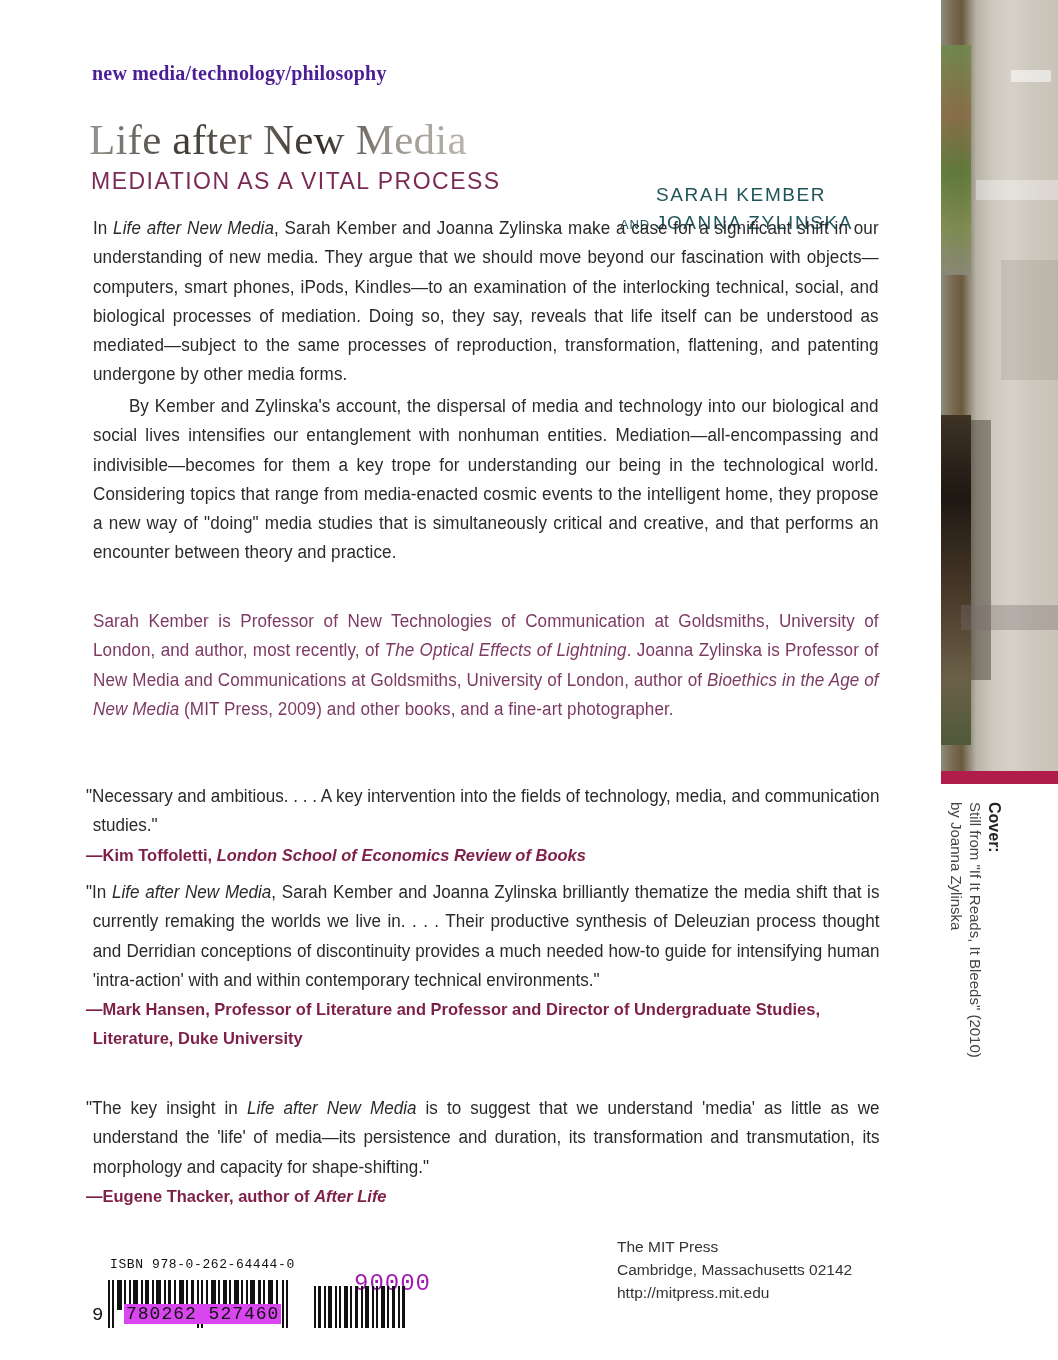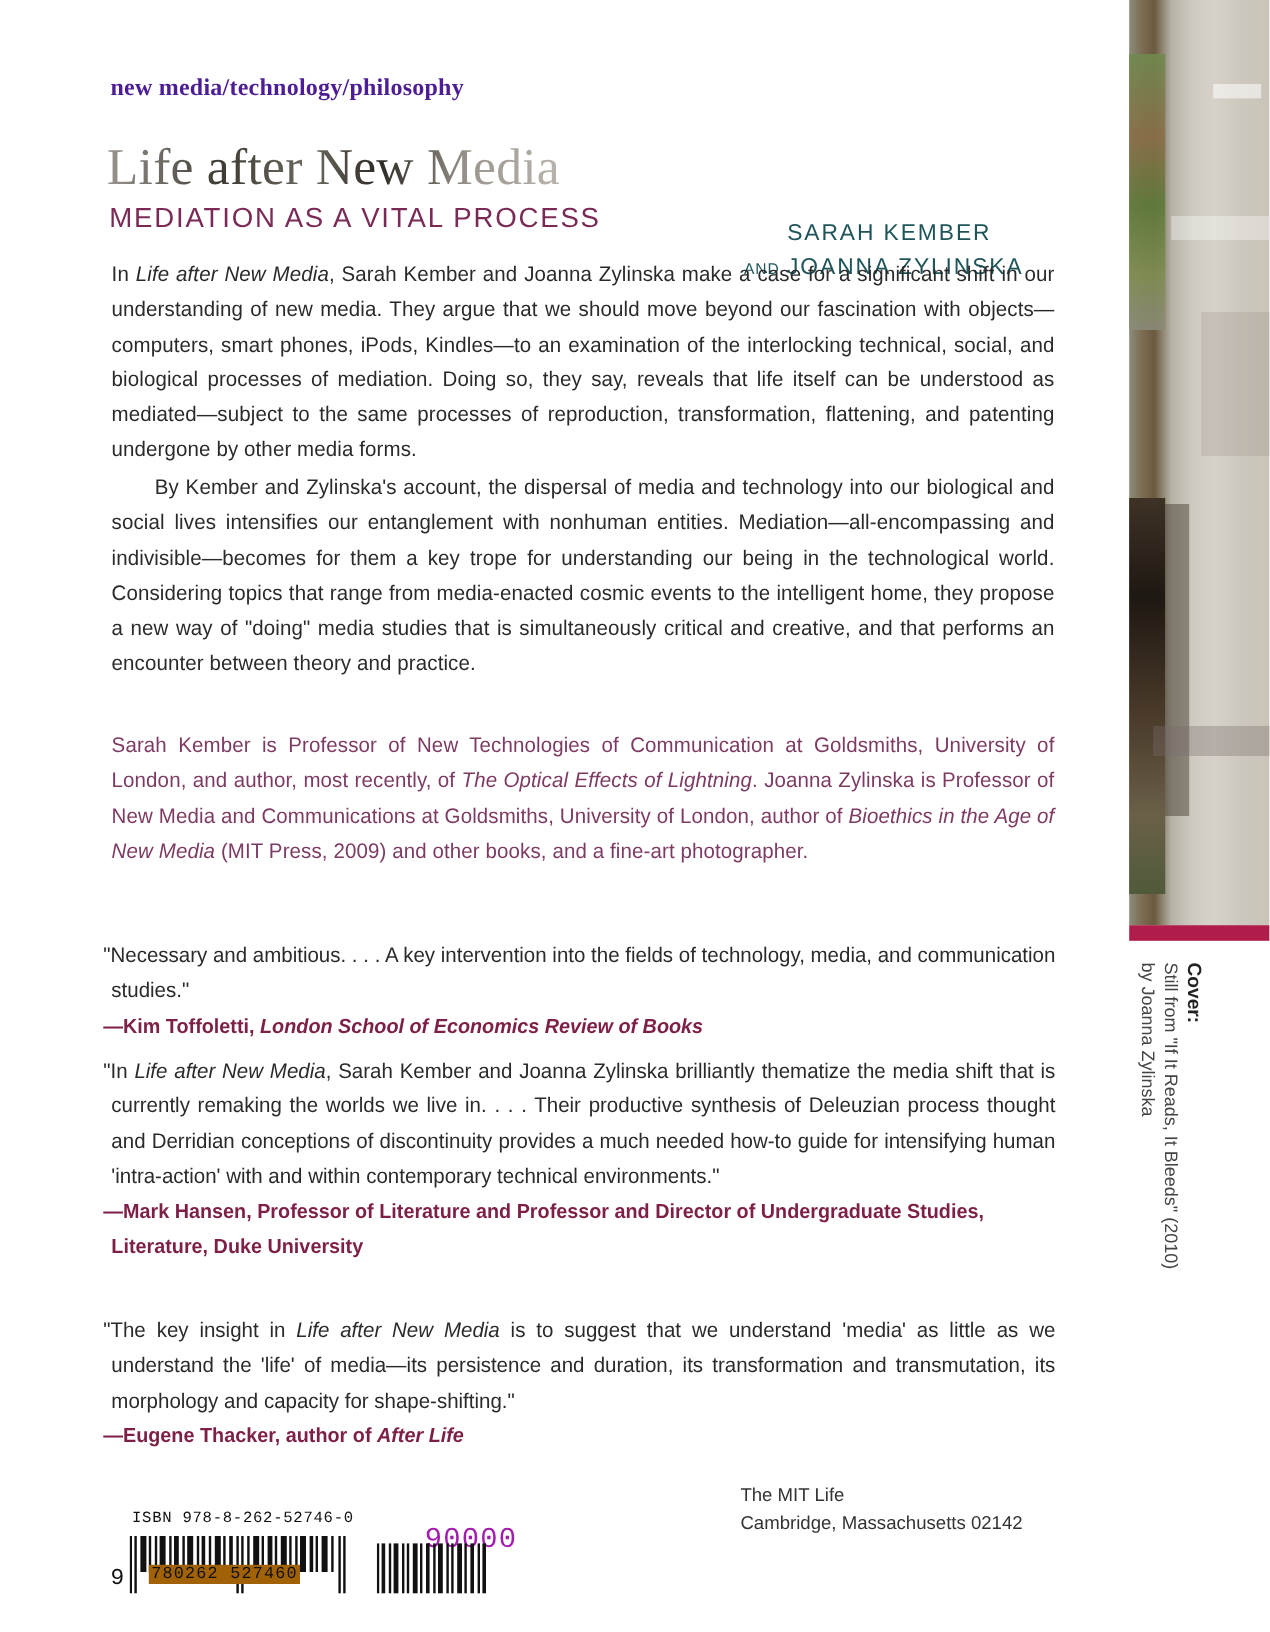--- a/index.html
+++ b/index.html
@@ -26,21 +26,21 @@
   .quote .q { margin: 0; padding-left: 7px; text-indent: -7px; }
   .quote .attr { margin: 0; color: #7d1f47; font-weight: bold; font-size: 17px; }
   .quote .attr .sub { padding-left: 7px; display: block; }
   .q1 { top: 782px; }
   .q2 { top: 878px; }
   .q3 { top: 1094px; }
   .publisher { left: 617px; top: 1235px; font-family: "Liberation Sans", sans-serif; font-size: 15.5px; line-height: 23.2px; color: #333; }
   .isbn-label { left: 110px; top: 1257px; font-family: "Liberation Mono", monospace; font-size: 13px; color: #111; letter-spacing: 0.6px; }
   .barcode-main { left: 108px; top: 1280px; width: 182px; height: 48px; }
   .bc-digit-lead { left: 92px; top: 1304px; font-family: "Liberation Mono", monospace; font-size: 19px; color: #111; }
-  .bc-digits { left: 124px; top: 1304px; font-family: "Liberation Mono", monospace; font-size: 14px; color: #111; letter-spacing: 1px; background: #a16207; padding: 0 2px; }
+  .bc-digits { left: 124px; top: 1304px; font-family: "Liberation Mono", monospace; font-size: 18px; color: #111; letter-spacing: 1px; background: #d946ef; padding: 0 2px; }
   .price-label { left: 330px; top: 1270px; font-family: "Liberation Mono", monospace; font-size: 24px; color: #a21caf; letter-spacing: 1px; margin-left: 24px; }
   .barcode-add { left: 314px; top: 1286px; width: 92px; height: 42px; }
   .strip { left: 941px; top: 0; width: 117px; height: 771px;
            background:
              linear-gradient(180deg, rgba(255,255,255,0) 0%, rgba(255,255,255,0) 100%),
              linear-gradient(90deg, #8a8c78 0%, #7b6a50 10%, #6a5a3e 18%, #b5b2a6 30%, #cfcac0 45%, #d7d2c9 60%, #cdc8bd 80%, #c9c3b8 100%); }
   .strip .blk { position: absolute; }
   .strip-band { left: 941px; top: 771px; width: 117px; height: 13px; background: #b11d4b; }
   .cover-credit { left: 932px; top: 802px; width: 60px; height: 300px; }
   .cover-credit .rot { position: absolute; left: 0; top: 0; transform-origin: left top; transform: translate(72px, 0) rotate(90deg);
@@ -94,21 +94,21 @@
 </div>
 
 <div class="abs cover-credit">
   <div class="rot">
     <b>Cover:</b><br>
     <span>Still from "If It Reads, It Bleeds" (2010)</span><br>
     <span>by Joanna Zylinska</span>
   </div>
 </div>
 
-<div class="abs isbn-label">ISBN 978-8-262-52746-0</div>
+<div class="abs isbn-label">ISBN 978-0-262-64444-0</div>
 <svg class="abs barcode-main" viewBox="0 0 182 48" preserveAspectRatio="none">
   <g fill="#111">
     <rect x="0" y="0" width="2" height="48"></rect>
       <rect x="4" y="0" width="2" height="48"></rect>
     <rect x="9" y="0" width="5" height="30"></rect>
       <rect x="16" y="0" width="2" height="30"></rect>
       <rect x="21" y="0" width="2" height="30"></rect>
     <rect x="25" y="0" width="5" height="30"></rect>
       <rect x="33" y="0" width="2" height="30"></rect>
       <rect x="37" y="0" width="4" height="30"></rect>
@@ -159,15 +159,16 @@
     <rect x="62" y="0" width="2" height="42"></rect>
       <rect x="67" y="0" width="4" height="42"></rect>
       <rect x="73" y="0" width="2" height="42"></rect>
     <rect x="78" y="0" width="3" height="42"></rect>
       <rect x="84" y="0" width="2" height="42"></rect>
       <rect x="88" y="0" width="3" height="42"></rect>
   </g>
 </svg>
 
 <div class="abs publisher">
-  <div>The MIT Life</div>
+  <div>The MIT Press</div>
   <div>Cambridge, Massachusetts 02142</div>
+  <div>http://mitpress.mit.edu</div>
 </div>
 
 </body></html>

